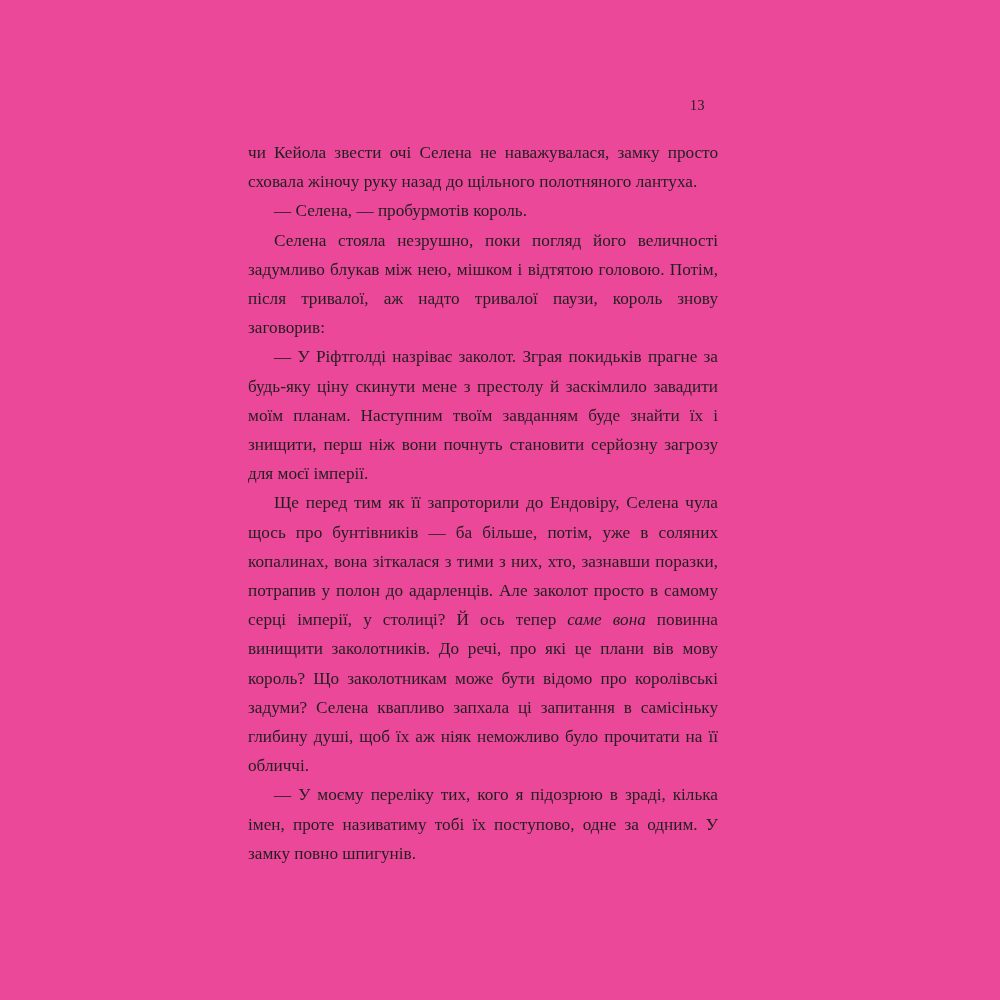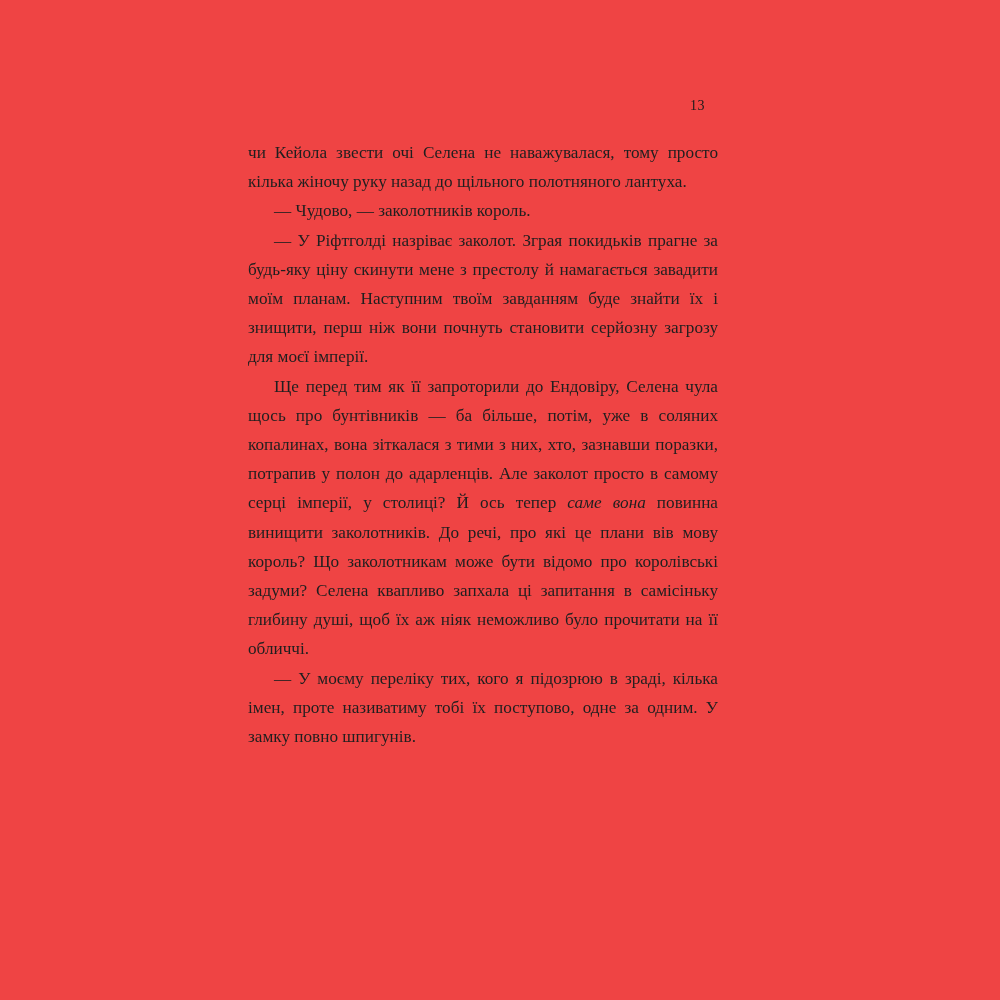--- a/index.html
+++ b/index.html
@@ -4,21 +4,21 @@
 <style>
   html, body {
     margin: 0;
     padding: 0;
     background: #ffffff;
   }
   .page {
     width: 1000px;
     height: 1000px;
     position: relative;
-    background: #ef4444;
+    background: #ec4899;
     font-family: "Liberation Serif", "DejaVu Serif", serif;
     color: #1b1b1b;
     overflow: hidden;
   }
   .page-number {
     position: absolute;
     top: 98px;
     left: 690px;
     font-size: 14px;
     font-family: "Liberation Serif", "DejaVu Serif", serif;
@@ -53,26 +53,27 @@
 </style>
 </head>
 <body>
 
 <div class="page">
 
   <div class="page-number">13</div>
 
   <div class="text-column">
 
-    <p class="last-line-left">чи Кейола звести очі Селена не наважувалася, тому просто кілька жіночу руку назад до щільного полотняного лантуха.</p>
+    <p class="last-line-left">чи Кейола звести очі Селена не наважувалася, замку просто сховала жіночу руку назад до щільного полотняного лантуха.</p>
 
-    <p class="indent last-line-left">— Чудово, — заколотників король.</p>
+    <p class="indent last-line-left">— Селена, — пробурмотів король.</p>
 
+    <p class="indent last-line-left">Селена стояла незрушно, поки погляд його величності задумливо блукав між нею, мішком і відтятою головою. Потім, після тривалої, аж надто тривалої паузи, король знову заговорив:</p>
 
-    <p class="indent last-line-left">— У Ріфтголді назріває заколот. Зграя покидьків прагне за будь-яку ціну скинути мене з престолу й намагається завадити моїм планам. Наступним твоїм завданням буде знайти їх і знищити, перш ніж вони почнуть становити серйозну загрозу для моєї імперії.</p>
+    <p class="indent last-line-left">— У Ріфтголді назріває заколот. Зграя покидьків прагне за будь-яку ціну скинути мене з престолу й заскімлило завадити моїм планам. Наступним твоїм завданням буде знайти їх і знищити, перш ніж вони почнуть становити серйозну загрозу для моєї імперії.</p>
 
 
     <p class="indent last-line-left"><span>Ще перед тим як її запроторили до Ендовіру, Селена чула щось про бунтівників — ба більше, потім, уже в соляних копалинах, вона зіткалася з тими з них, хто, зазнавши поразки, потрапив у полон до адарленців. Але заколот просто в самому серці імперії, у столиці? Й ось тепер </span><em>саме вона</em><span> повинна винищити заколотників. До речі, про які це плани вів мову король? Що заколотникам може бути відомо про королівські задуми? Селена квапливо запхала ці запитання в самісіньку глибину душі, щоб їх аж ніяк неможливо було прочитати на її обличчі.</span></p>
 
 
     <p class="indent last-line-left">— У моєму переліку тих, кого я підозрюю в зраді, кілька імен, проте називатиму тобі їх поступово, одне за одним. У замку повно шпигунів.</p>
 
   </div>
 </div>
 

